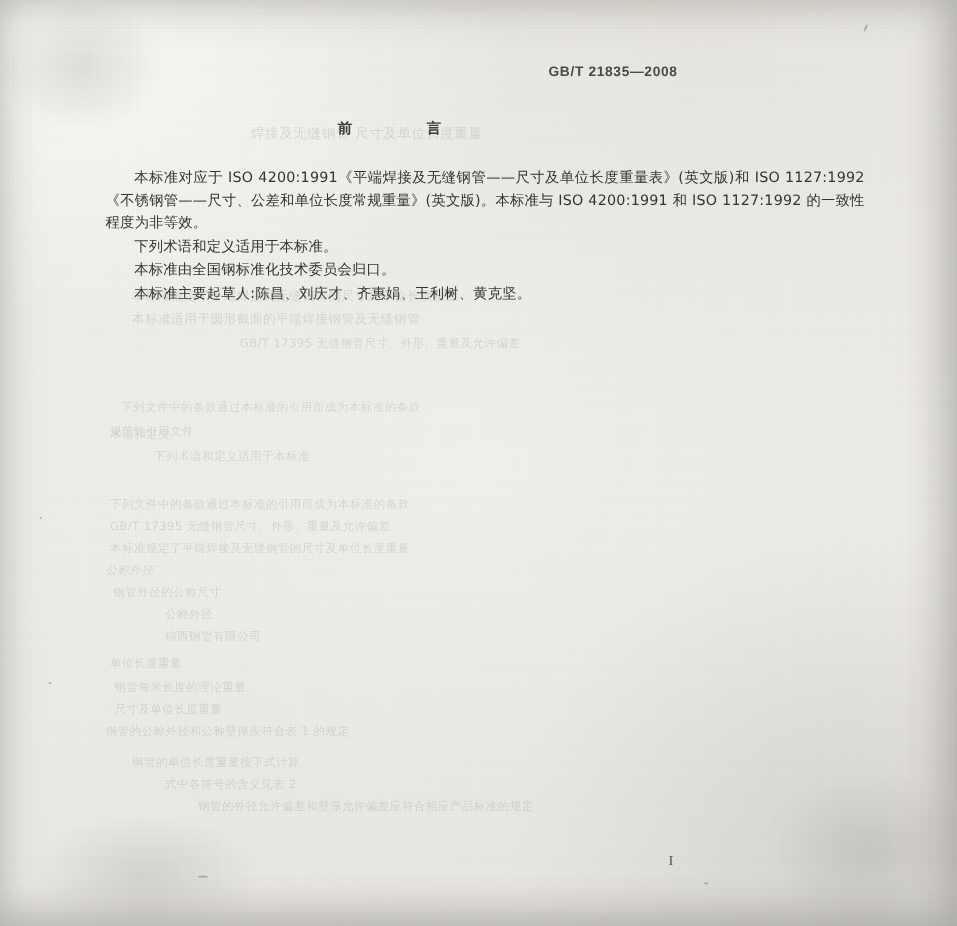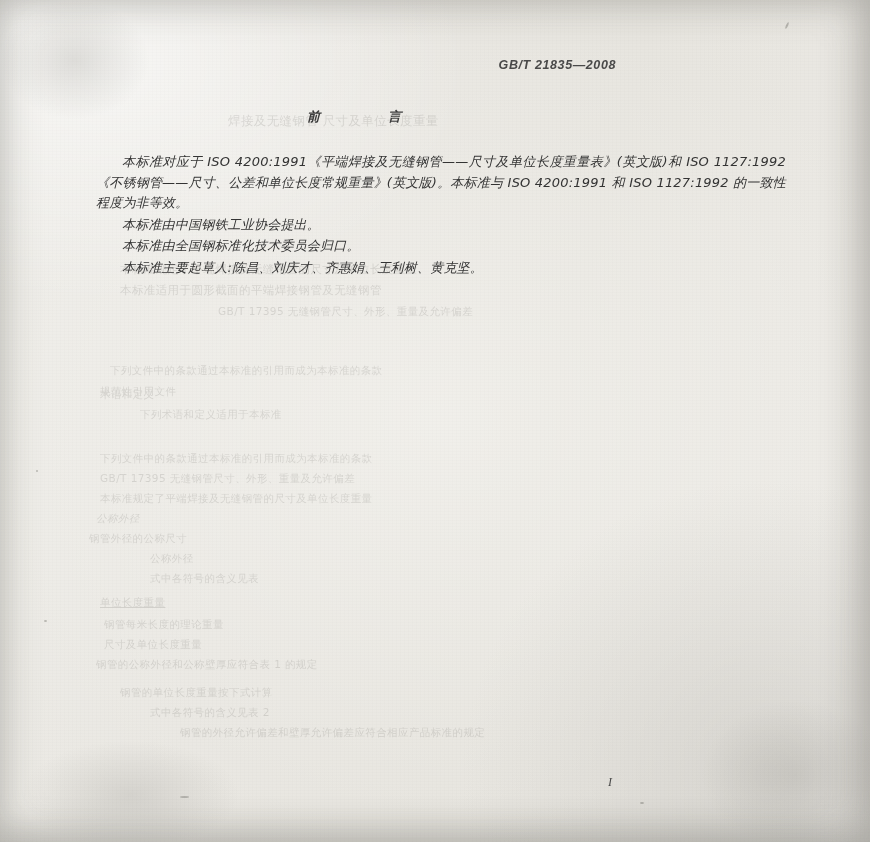--- a/index.html
+++ b/index.html
@@ -40,21 +40,20 @@
       inset 0 0 42px rgba(120,118,112,0.30),
       inset -18px 0 34px rgba(130,128,122,0.22),
       inset 0 -16px 30px rgba(130,128,122,0.18);
   }
   .content {
     position: absolute;
     left: 0;
     top: 0;
     width: 708px;
     height: 842px;
-    font-style: italic;
   }
   .std-no {
     position: absolute;
     right: 92px;
     top: 58px;
     font-family: "Liberation Sans", sans-serif;
     font-size: 12.5px;
     font-weight: bold;
     letter-spacing: 0.6px;
     color: #4a4a4a;
@@ -147,42 +146,42 @@
     <div class="g g13" style="left:120px; top:283px;">本标准适用于圆形截面的平端焊接钢管及无缝钢管</div>
     <div class="g g12" style="left:218px; top:305px;">GB/T 17395 无缝钢管尺寸、外形、重量及允许偏差</div>
     <div class="g g12" style="left:100px; top:343px;margin-top:42px;">规范性引用文件</div>
     <div class="g g12" style="left:110px; top:364px;">下列文件中的条款通过本标准的引用而成为本标准的条款</div>
     <div class="g g12" style="left:100px; top:388px;">术语和定义</div>
     <div class="g g12" style="left:140px; top:408px;">下列术语和定义适用于本标准</div>
     <div class="g g12" style="left:100px; top:452px;">下列文件中的条款通过本标准的引用而成为本标准的条款</div>
     <div class="g g12" style="left:100px; top:472px;">GB/T 17395 无缝钢管尺寸、外形、重量及允许偏差</div>
     <div class="g g12" style="left:100px; top:492px;">本标准规定了平端焊接及无缝钢管的尺寸及单位长度重量</div>
     <div class="g g12" style="left:96px; top:512px;font-style:italic;">公称外径</div>
-    <div class="g g12" style="left:89px; top:532px;">钢管外径的公称尺寸</div>
+    <div class="g g12" style="left:103px; top:532px;">钢管外径的公称尺寸</div>
     <div class="g g12" style="left:150px; top:552px;">公称外径</div>
-    <div class="g g12" style="left:150px; top:572px;">式中各符号的含义见表</div>
-    <div class="g g12" style="left:100px; top:596px;text-decoration:underline;">单位长度重量</div>
+    <div class="g g12" style="left:150px; top:572px;">锦西钢管有限公司</div>
+    <div class="g g12" style="left:100px; top:596px;">单位长度重量</div>
     <div class="g g12" style="left:104px; top:618px;">钢管每米长度的理论重量</div>
     <div class="g g12" style="left:104px; top:638px;">尺寸及单位长度重量</div>
     <div class="g g12" style="left:96px; top:658px;">钢管的公称外径和公称壁厚应符合表 1 的规定</div>
     <div class="g g12" style="left:120px; top:686px;">钢管的单位长度重量按下式计算</div>
     <div class="g g12" style="left:150px; top:706px;">式中各符号的含义见表 2</div>
     <div class="g g12" style="left:180px; top:726px;">钢管的外径允许偏差和壁厚允许偏差应符合相应产品标准的规定</div>
     <div class="g g12" style="left:104px; top:748px;"></div>
   </div>
 
   <div class="content">
 
     <div class="std-no">GB/T 21835—2008</div>
 
     <div class="title">前　　言</div>
 
     <div class="body-block">
       <p class="para">本标准对应于 ISO 4200:1991《平端焊接及无缝钢管——尺寸及单位长度重量表》(英文版)和 ISO 1127:1992《不锈钢管——尺寸、公差和单位长度常规重量》(英文版)。本标准与 ISO 4200:1991 和 ISO 1127:1992 的一致性程度为非等效。</p>
-      <p class="para tight">本标准由中国钢铁工业协会提出。</p>
+      <p class="para tight">下列术语和定义适用于本标准。</p>
       <p class="para tight">本标准由全国钢标准化技术委员会归口。</p>
       <p class="para tight">本标准主要起草人:陈昌、刘庆才、齐惠娟、王利树、黄克坚。</p>
     </div>
 
     <div class="page-num">I</div>
   </div>
 
   <div class="marks">
     <div class="speck" style="left:786px; top:22px; width:2px; height:7px; transform:rotate(24deg);"></div>
     <div class="speck" style="left:36px; top:470px; width:2px; height:2px;"></div>

